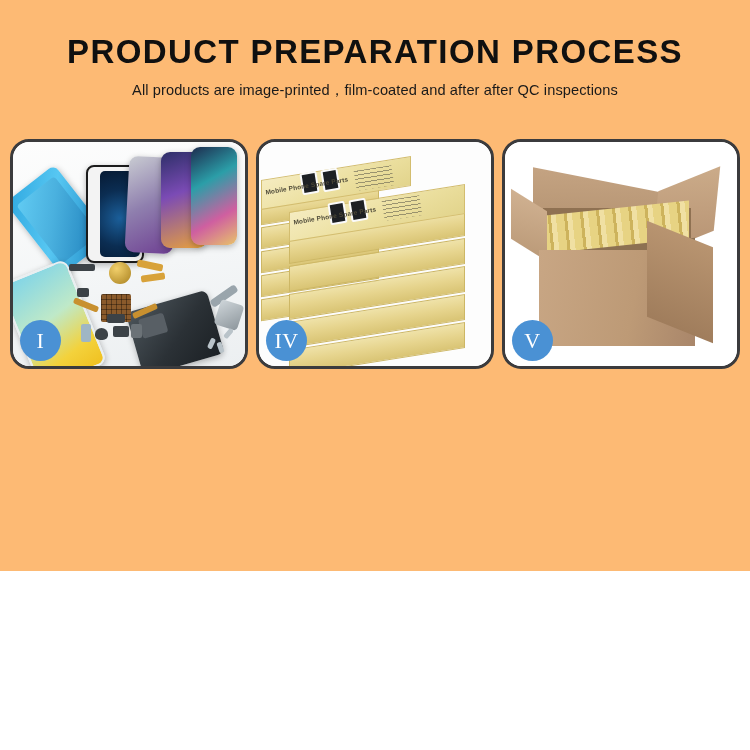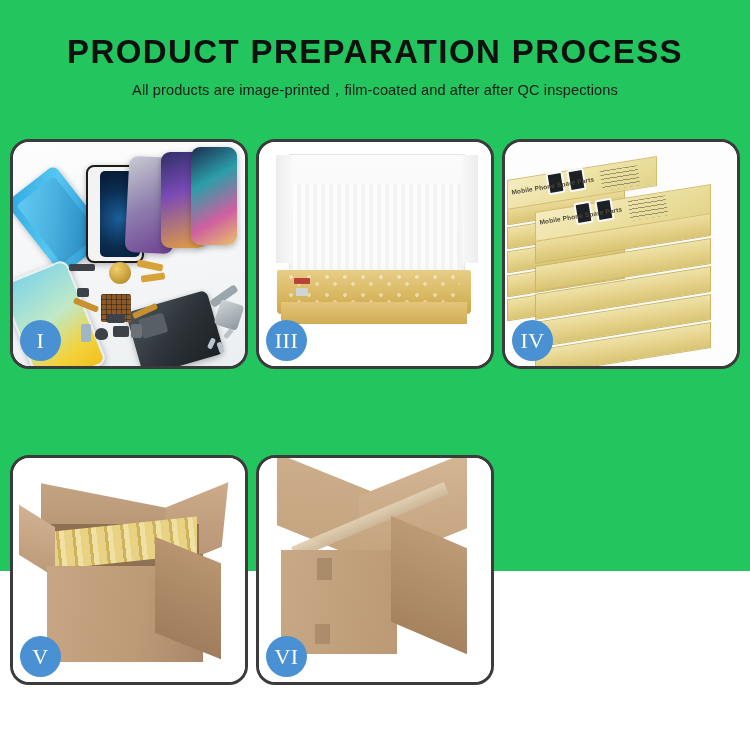--- a/index.html
+++ b/index.html
@@ -9,21 +9,21 @@
     height: 750px;
     background: #ffffff;
     font-family: "Liberation Sans", sans-serif;
     overflow: hidden;
   }
 
   .page {
     position: relative;
     width: 750px;
     height: 571px;
-    background: #22c55e;
+    background: #fdba74;
   }
 
   
   .header { padding-top: 34px; text-align: center; }
 
   .page-title {
     font-family: "Liberation Sans", sans-serif;
     font-size: 33px;
     font-weight: 700;
     letter-spacing: 1.4px;
@@ -404,31 +404,20 @@
         <div class="tool"></div>
         <div class="tool2"></div>
         <div class="screw sc1"></div>
         <div class="screw sc2"></div>
         <div class="screw sc3"></div>
       </div>
       <div class="badge">I</div>
     </div>
 
 
-    <div class="panel">
-      <div class="panel-photo">
-        <div class="p3-bg"></div>
-        <div class="box3-lid"></div>
-        <div class="box3-foam"></div>
-        <div class="box3-tray"></div>
-        <div class="box3-phone"></div>
-        <div class="box3-tray-front"></div>
-      </div>
-      <div class="badge">III</div>
-    </div>
 
     <div class="panel">
       <div class="panel-photo">
         <div class="p4-bg"></div>
         <div class="stackwrap">
           <div class="sbox sb-l5"></div>
           <div class="sbox sb-l4"></div>
           <div class="sbox sb-l3"></div>
           <div class="sbox sb-l2"></div>
           <div class="sbox sb-l1"></div>
@@ -461,29 +450,15 @@
         <div class="c5-inner"></div>
         <div class="c5-goods"></div>
         <div class="c5-lip"></div>
         <div class="c5-flap-left"></div>
         <div class="c5-body"></div>
         <div class="c5-body-right"></div>
       </div>
       <div class="badge">V</div>
     </div>
 
-    <div class="panel">
-      <div class="panel-photo">
-        <div class="p6-bg"></div>
-        <div class="c6-shadow"></div>
-        <div class="c6-top"></div>
-        <div class="c6-top2"></div>
-        <div class="c6-tape"></div>
-        <div class="c6-front"></div>
-        <div class="c6-side"></div>
-        <div class="c6-seam"></div>
-        <div class="c6-seam2"></div>
-      </div>
-      <div class="badge">VI</div>
-    </div>
 
   </div>
 </div>
 
 </body></html>

